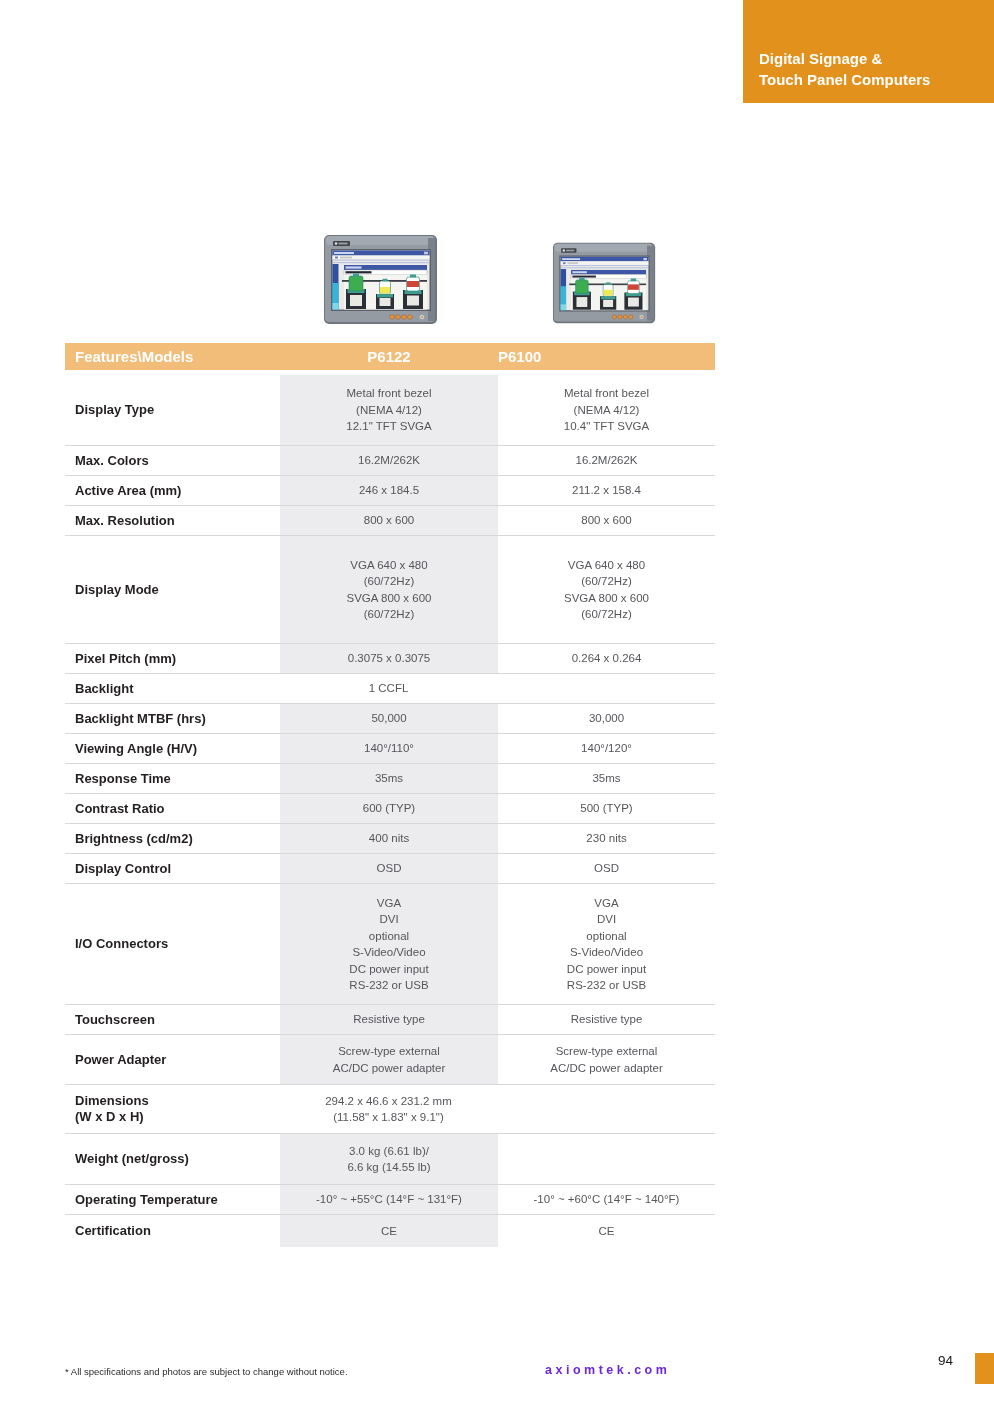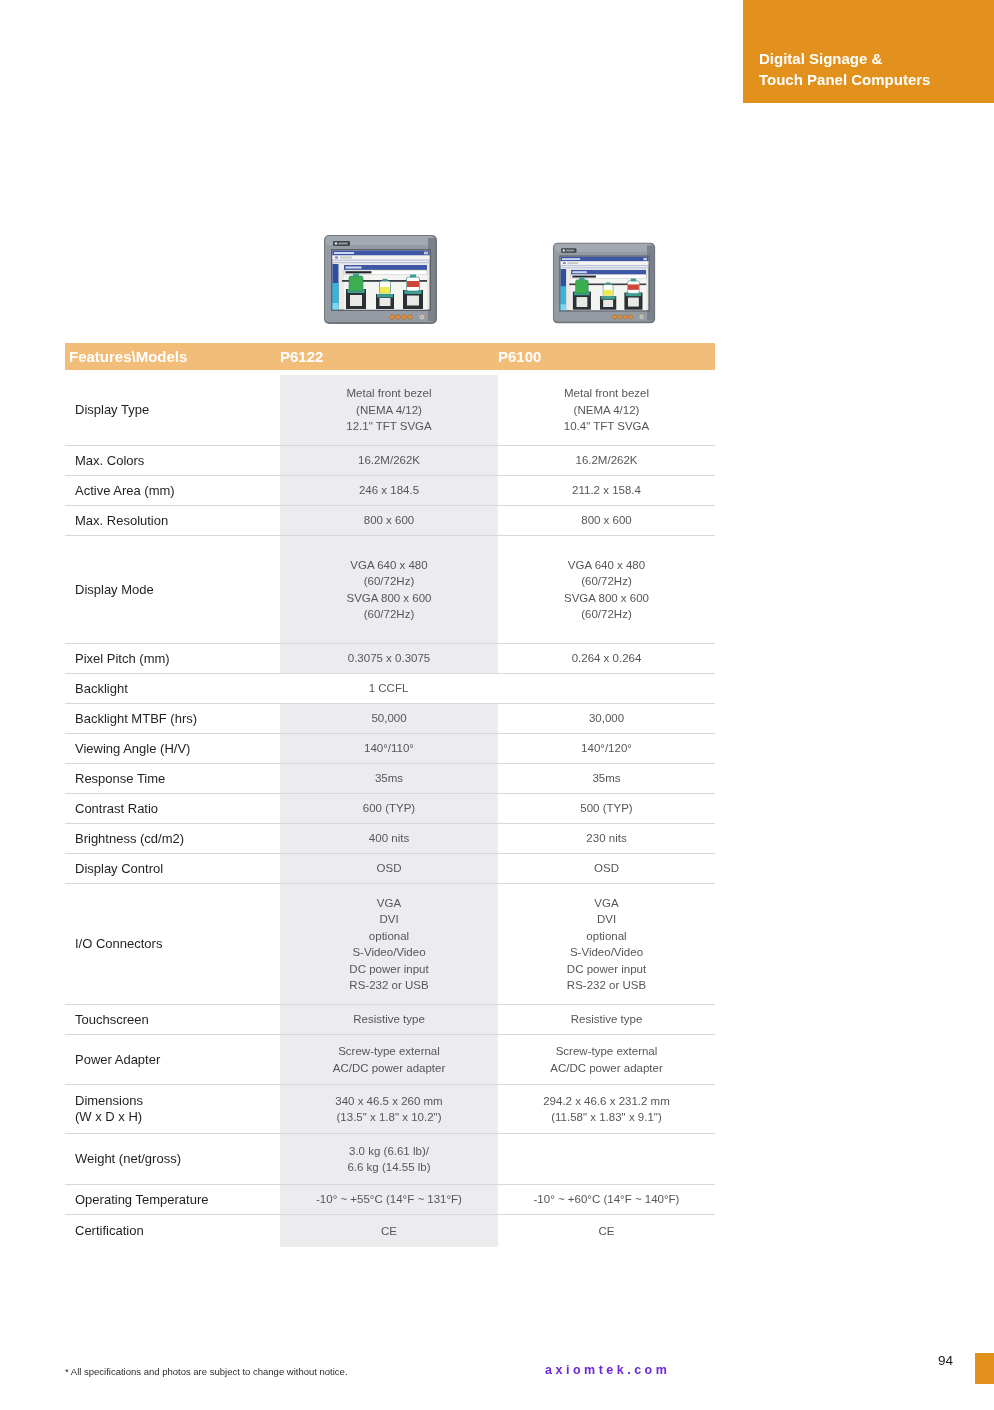--- a/index.html
+++ b/index.html
@@ -12,27 +12,27 @@
 
   
   .product{position:absolute}
   .product-1{left:322px;top:233px;width:118px;height:94px}
   .product-2{left:549px;top:241px;width:111px;height:85px}
 
   
   .spec-table{position:absolute;left:65px;top:343px;width:650px}
   .thead{display:flex;height:27px;background:#F2BC79;margin-bottom:5px;align-items:center;
          color:#ffffff;font-weight:700;font-size:15px}
-  .thead .f{width:215px;padding-left:4px}
-  .thead .m1{width:218px;}
+  .thead .f{width:215px;padding-left:10px}
+  .thead .m1{width:218px;text-align:center}
   .thead .m2{width:217px;text-align:left}
   .rows .row{display:flex;border-top:1px solid #D8D8DA}
   .rows .row:first-child{border-top:none}
   .cell{display:flex;align-items:center}
-  .lbl{width:215px;padding-left:10px;font-weight:400;font-size:13px;color:#231F20;
+  .lbl{width:215px;padding-left:10px;font-weight:700;font-size:13px;color:#231F20;
        white-space:pre-line;line-height:16px}
   .v1{width:218px;background:#ECECEE;justify-content:center;text-align:center;
       font-size:11.5px;color:#55565A;white-space:pre-line;line-height:16.5px}
   .v2{width:217px;justify-content:center;text-align:center;
       font-size:11.5px;color:#55565A;white-space:pre-line;line-height:16.5px}
   .h30{min-height:30px}.h33{min-height:33px}.h49{min-height:49px}.h50{min-height:50px}
   .h51{min-height:51px}.h70{min-height:70px}.h108{min-height:108px}.h121{min-height:121px}
 
   
   .note{position:absolute;left:65px;top:1366px;font-size:9.5px;color:#2B2B2B}
@@ -261,22 +261,20 @@
     <div class="row h50">
       <div class="cell lbl">Power Adapter</div>
       <div class="cell v1">Screw-type external
 AC/DC power adapter</div>
       <div class="cell v2">Screw-type external
 AC/DC power adapter</div>
     </div>
     <div class="row h49">
       <div class="cell lbl">Dimensions
 (W x D x H)</div>
-      <div class="cell v1">340 x 46.5 x 260 mm
-(13.5" x 1.8" x 10.2")</div>
       <div class="cell v2">294.2 x 46.6 x 231.2 mm
 (11.58" x 1.83" x 9.1")</div>
     </div>
     <div class="row h51">
       <div class="cell lbl">Weight (net/gross)</div>
       <div class="cell v1">3.0 kg (6.61 lb)/
 6.6 kg (14.55 lb)</div>
     </div>
     <div class="row h30">
       <div class="cell lbl">Operating Temperature</div>

